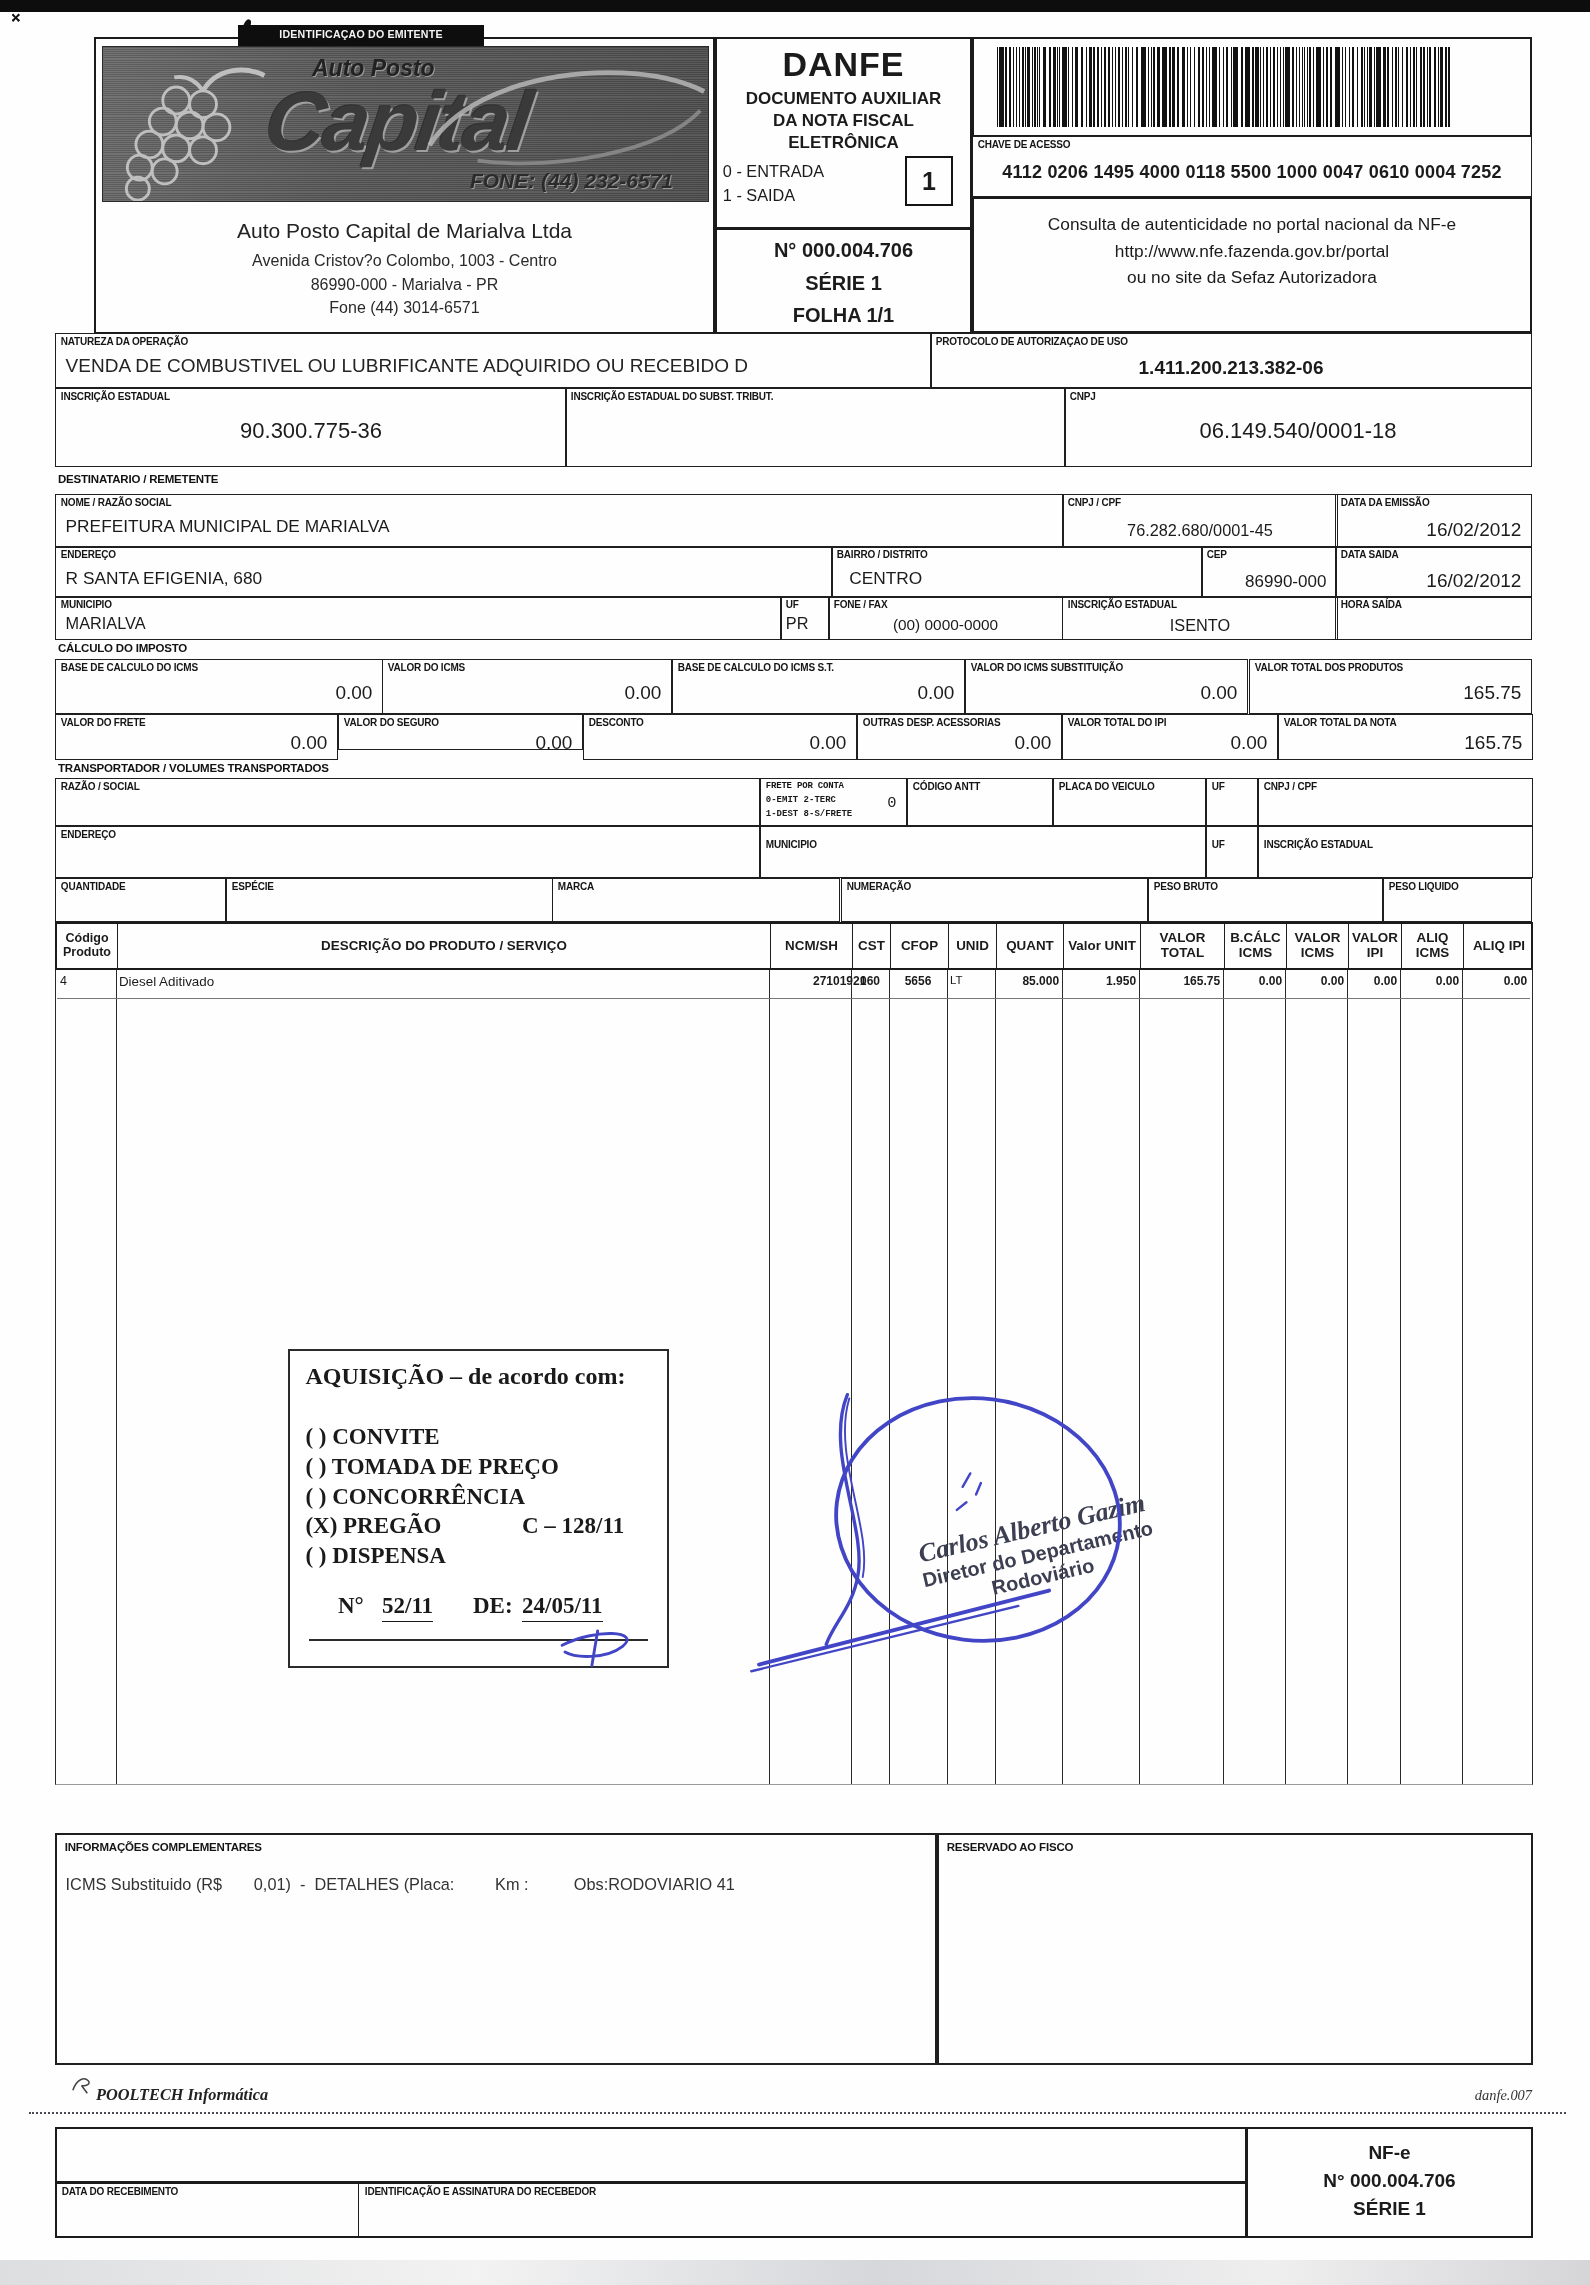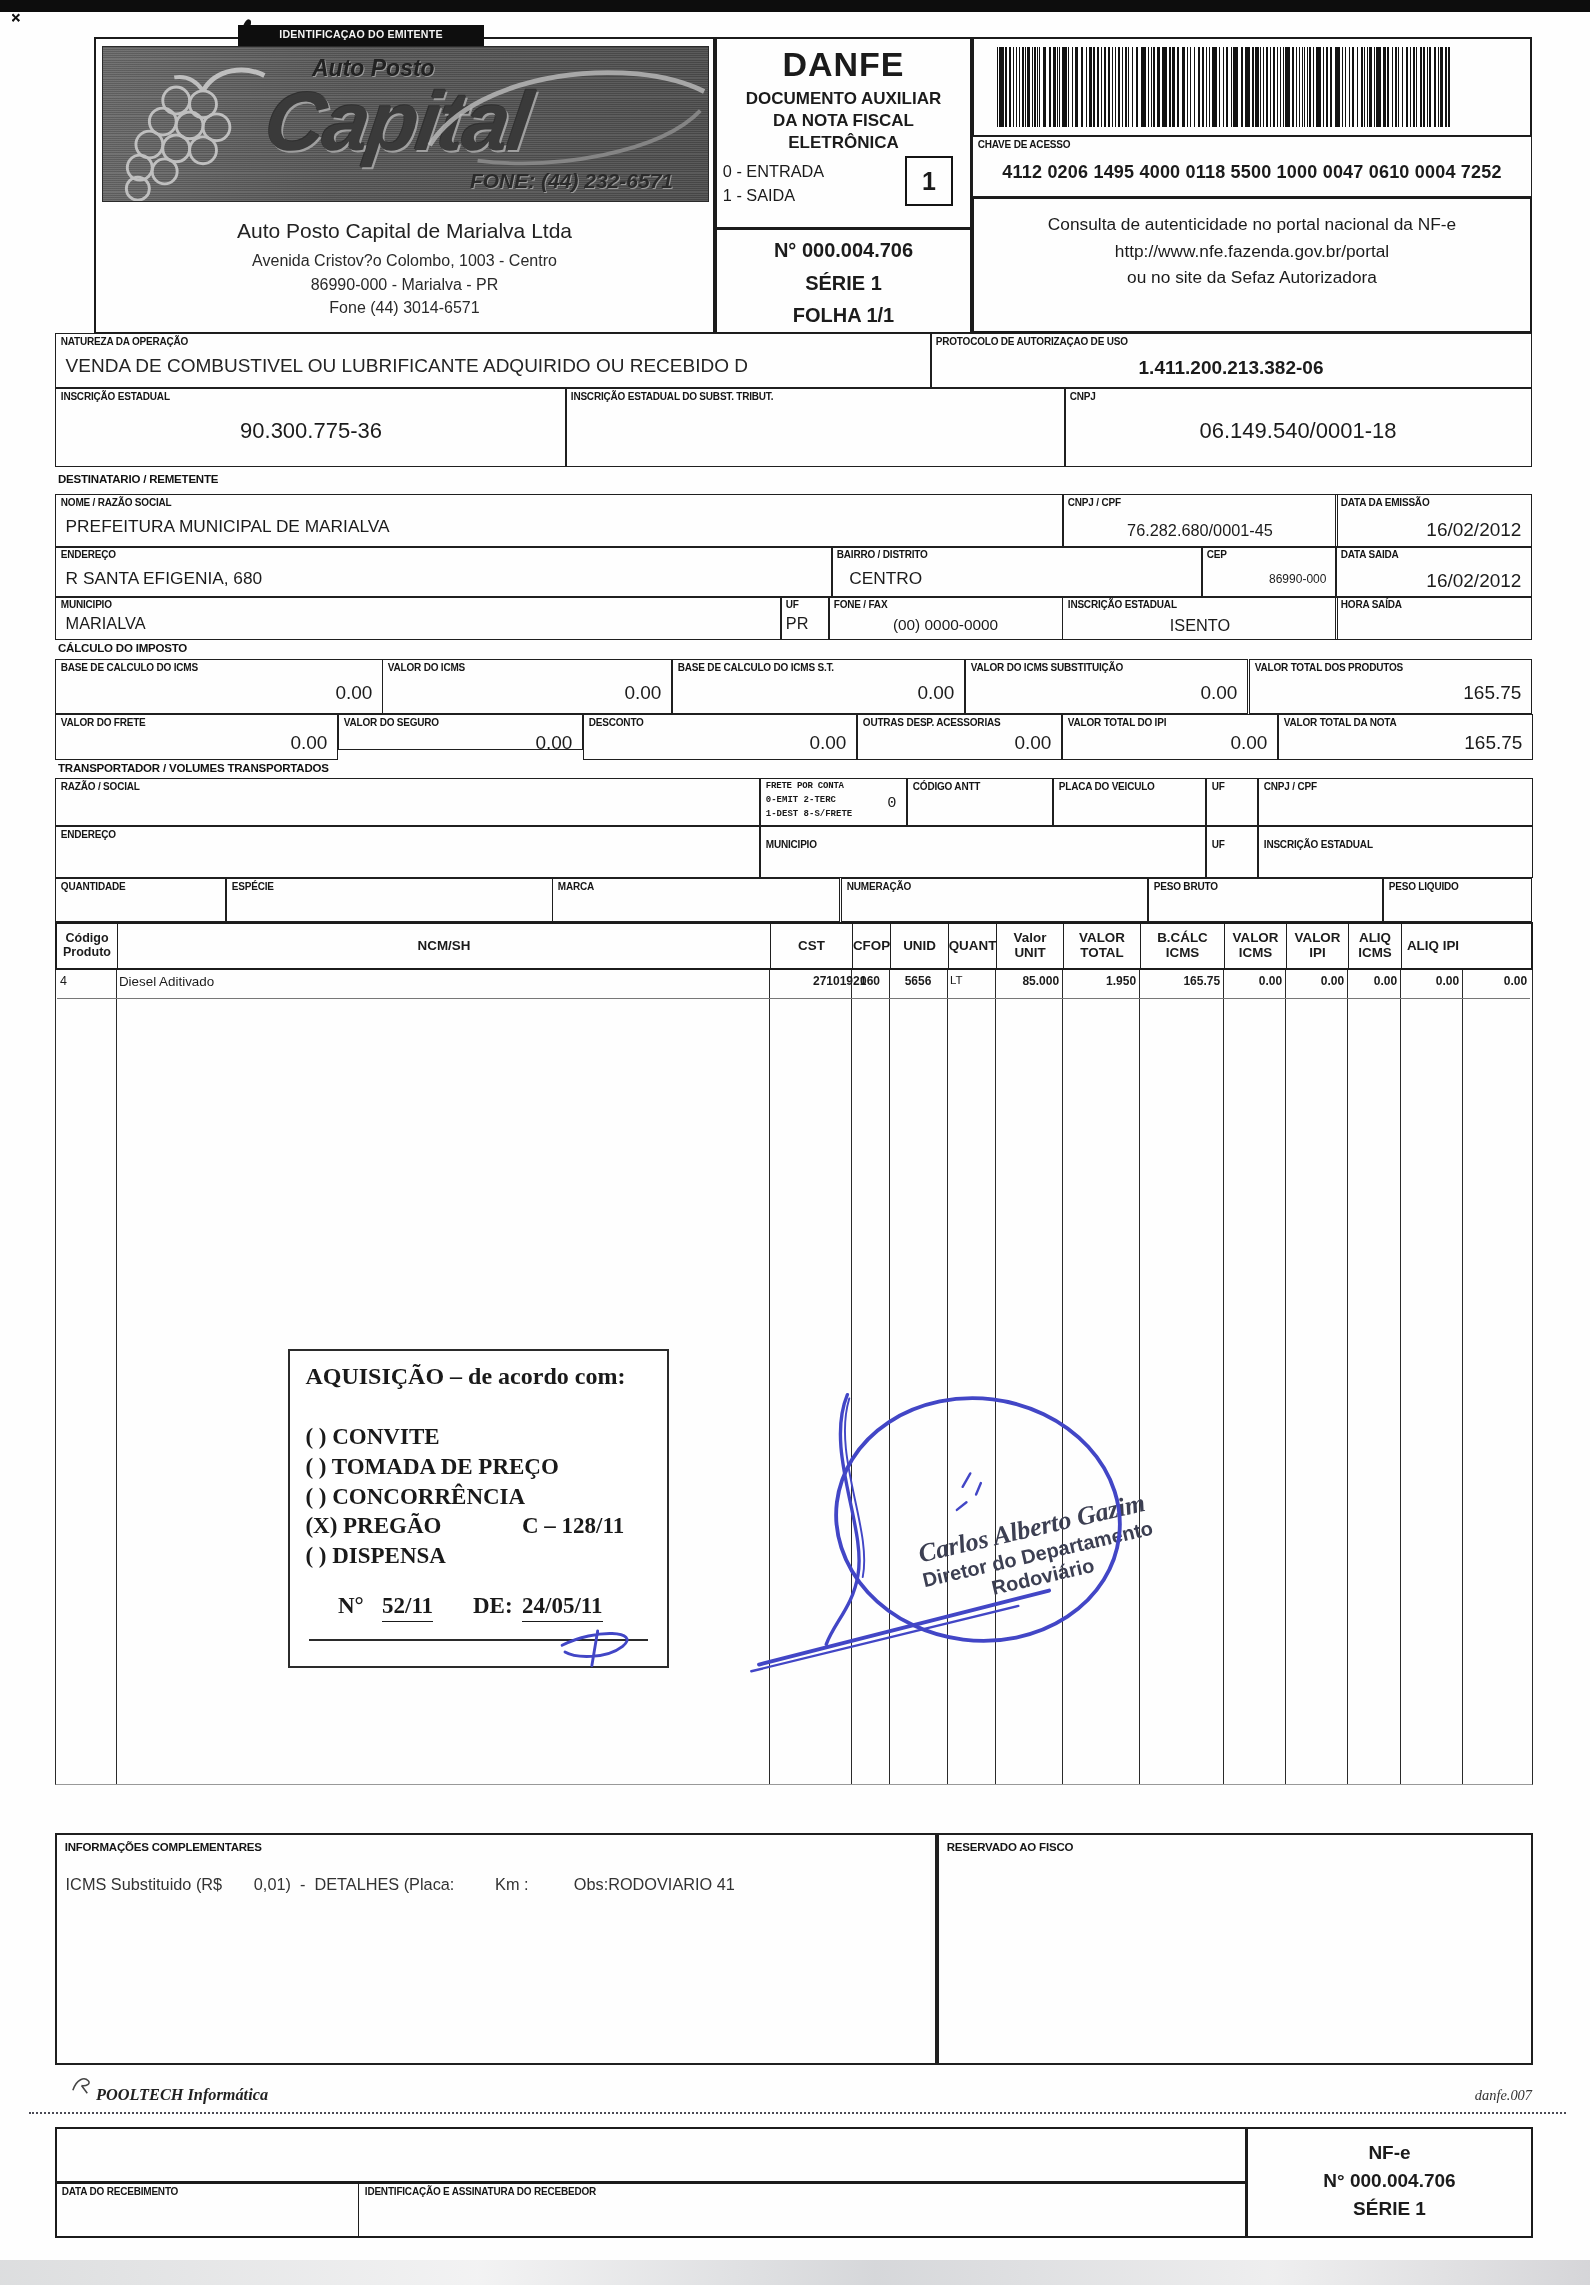--- a/index.html
+++ b/index.html
@@ -284,21 +284,21 @@
   <div class="box" style="left:55px;top:546px;width:778px;height:52px;">
     <span class="lbl">ENDEREÇO</span>
     <div class="lval" style="top:21px;font-size:17.3px;">R SANTA EFIGENIA, 680</div>
   </div>
   <div class="box" style="left:831px;top:546px;width:372px;height:52px;">
     <span class="lbl">BAIRRO / DISTRITO</span>
     <div class="lval" style="top:21px;font-size:17.3px;left:17.3px;">CENTRO</div>
   </div>
   <div class="box" style="left:1201px;top:546px;width:136px;height:52px;">
     <span class="lbl">CEP</span>
-    <div class="rval" style="top:25px;font-size:12px;">86990-000</div>
+    <div class="rval" style="top:25px;font-size:17px;">86990-000</div>
   </div>
   <div class="box" style="left:1335px;top:546px;width:197px;height:52px;">
     <span class="lbl">DATA SAIDA</span>
     <div class="rval" style="top:23px;font-size:19px;">16/02/2012</div>
   </div>
 
   <div class="box" style="left:55px;top:596px;width:727px;height:44px;">
     <span class="lbl">MUNICIPIO</span>
     <div class="lval" style="top:17.3px;font-size:16.3px;">MARIALVA</div>
   </div>
@@ -417,20 +417,21 @@
   </div>
   <div class="box" style="left:1148px;top:878px;width:235px;height:44px;">
     <span class="lbl">PESO BRUTO</span>
   </div>
   <div class="box" style="left:1383px;top:878px;width:149px;height:44px;">
     <span class="lbl">PESO LIQUIDO</span>
   </div>
 
   <div class="grid14" style="left:55px;top:922px;width:1478px;height:48px;border:2.9px solid #1b1b1b;">
     <div class="hcell" style="font-size:12.5px;">Código Produto</div>
+    <div class="hcell">DESCRIÇÃO DO PRODUTO / SERVIÇO</div>
     <div class="hcell">NCM/SH</div>
     <div class="hcell">CST</div>
     <div class="hcell">CFOP</div>
     <div class="hcell">UNID</div>
     <div class="hcell">QUANT</div>
     <div class="hcell">Valor UNIT</div>
     <div class="hcell">VALOR TOTAL</div>
     <div class="hcell">B.CÁLC ICMS</div>
     <div class="hcell">VALOR ICMS</div>
     <div class="hcell">VALOR IPI</div>

